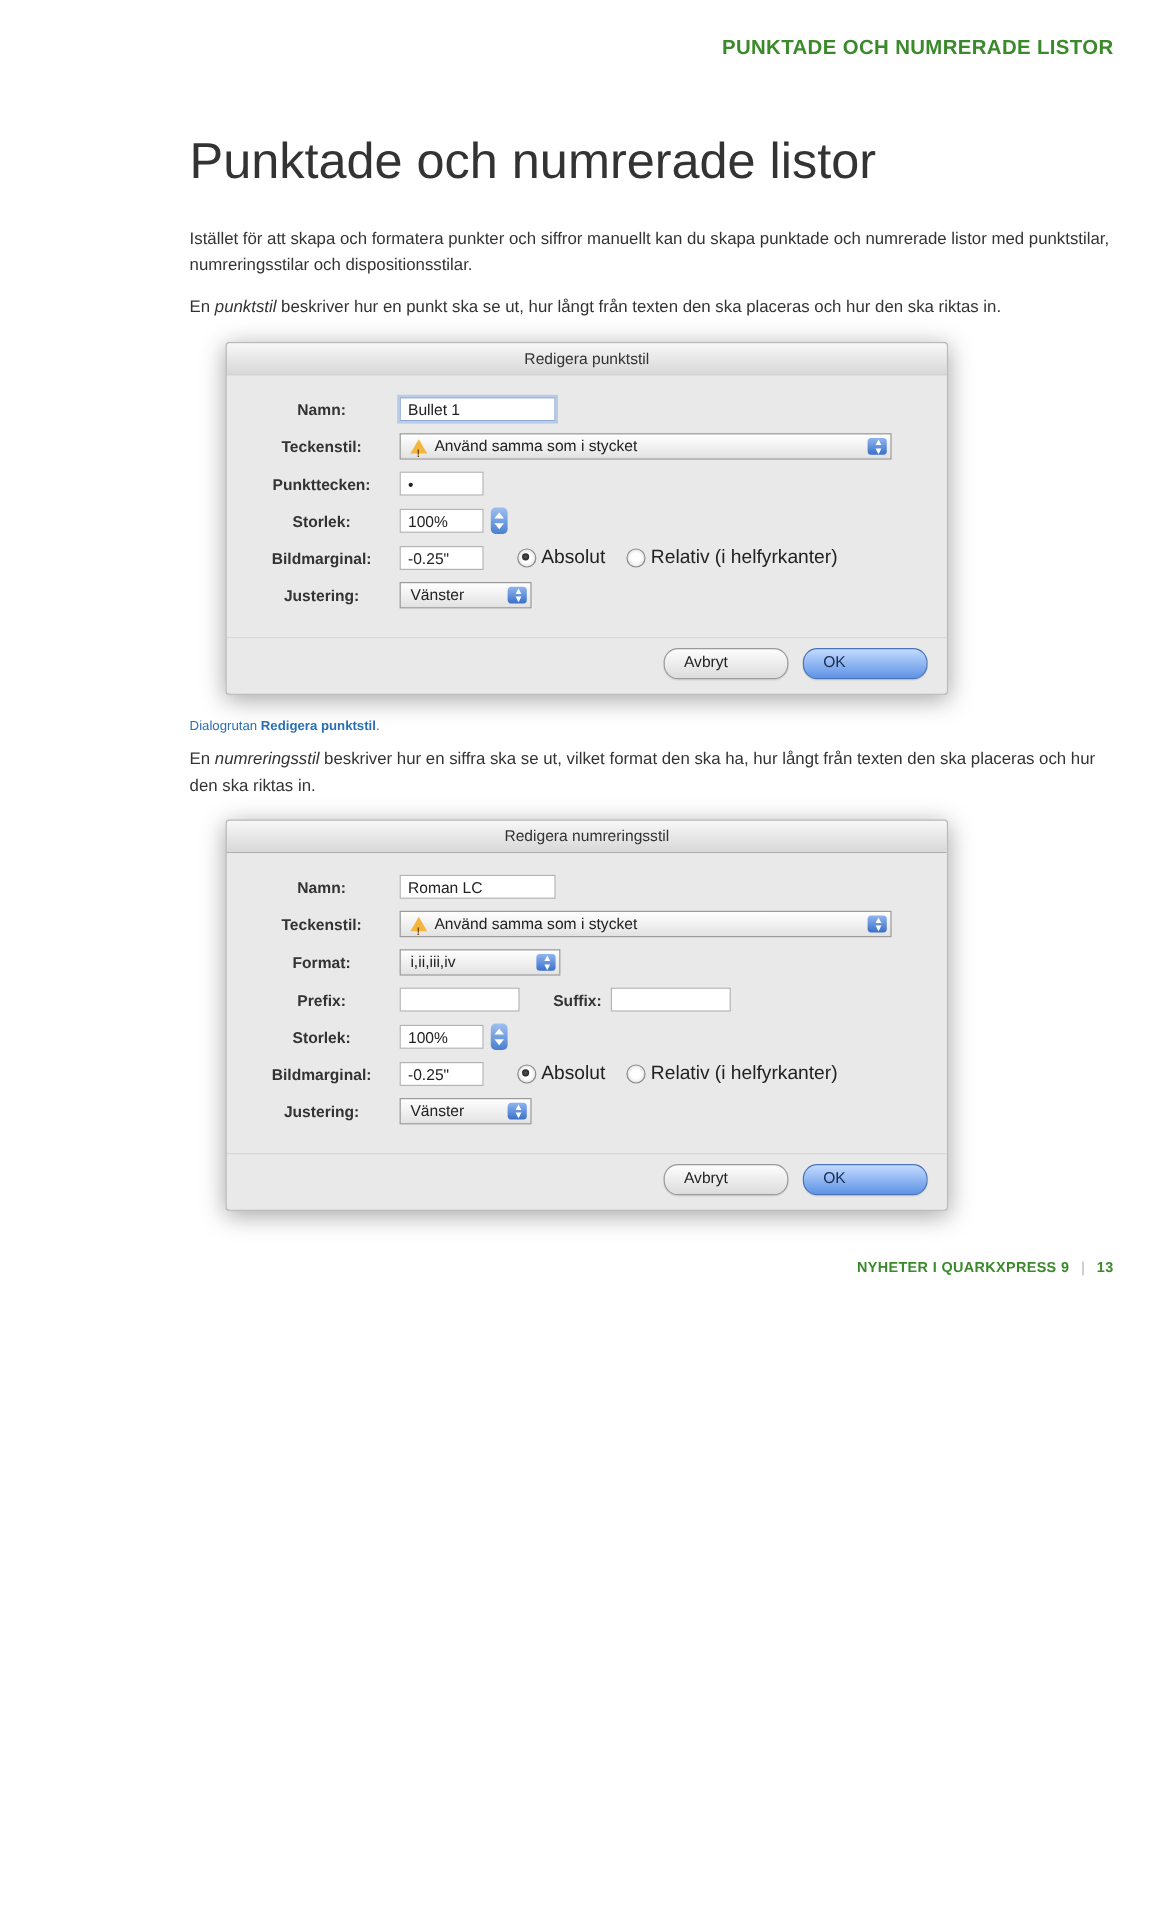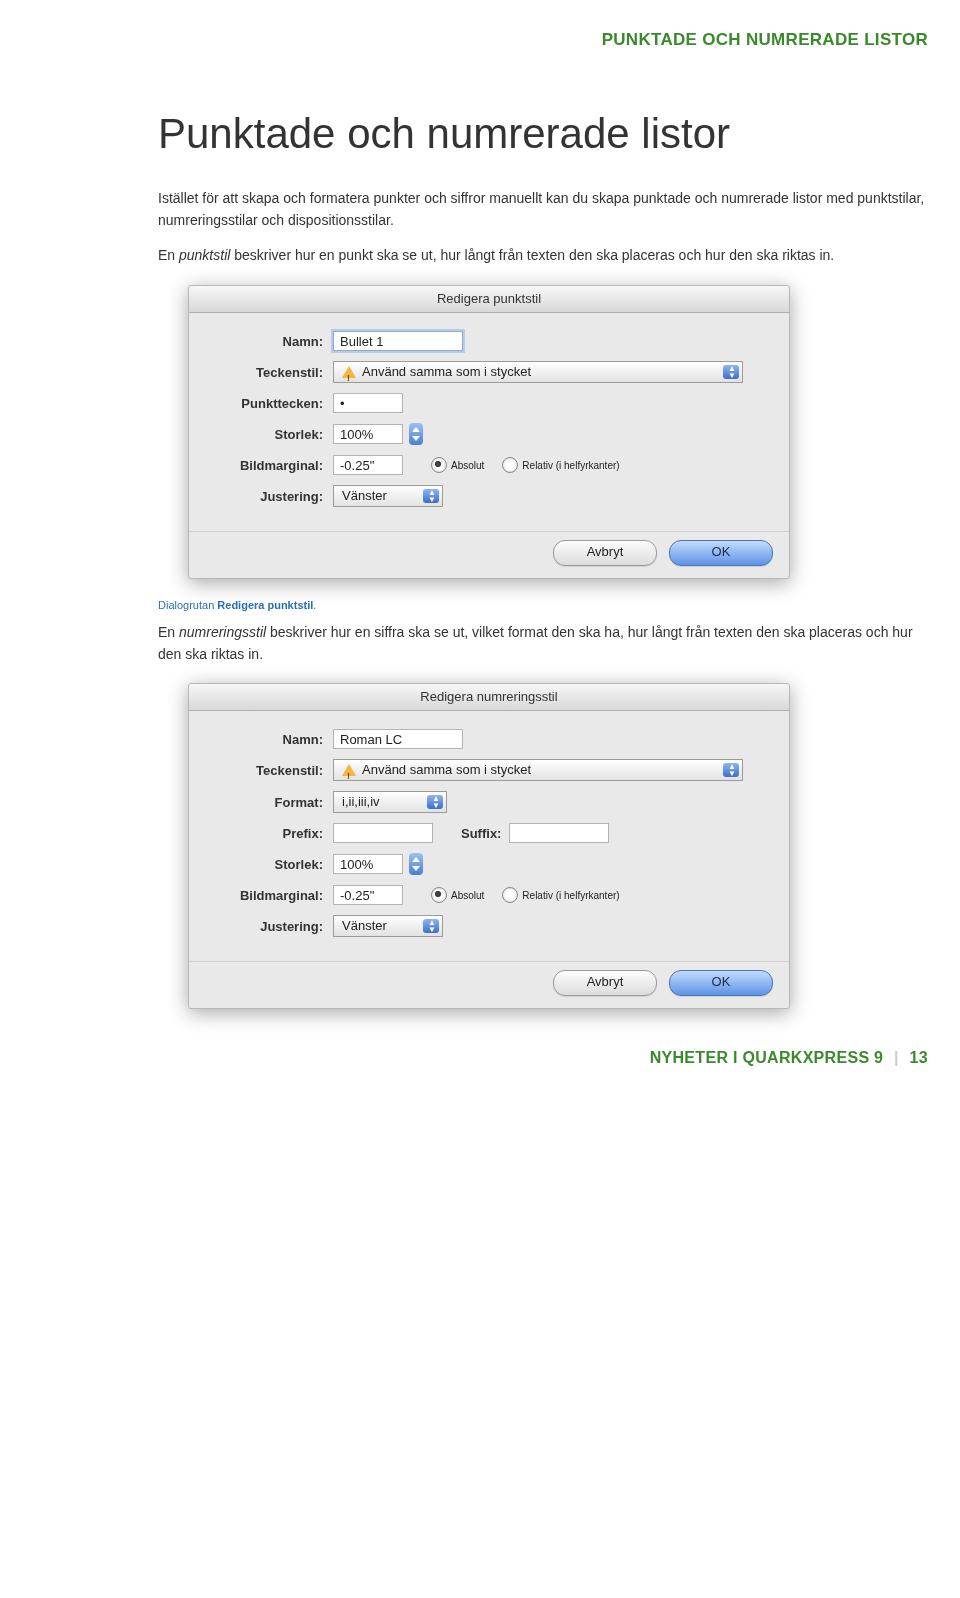--- a/index.html
+++ b/index.html
@@ -41,21 +41,21 @@
   }
   p.caption {
     font-size: 11px;
     line-height: 1.55;
     color: #2a6fb5;
     margin: 14px 0 8px 0;
   }
   p.caption .bold { font-weight: 600; }
   .footer {
     color: #3a8a2b;
-    font-size: 16px;
+    font-size: 12px;
     font-weight: 600;
     text-align: right;
     margin-top: 40px;
     letter-spacing: 0.3px;
   }
   .footer .divider { margin: 0 6px; color: #ccc; }
   .footer .pagenum { color: #3a8a2b; }
 
   
   .dialog {
@@ -83,21 +83,21 @@
     background: #e9e9e9;
     padding: 18px 24px 14px 24px;
   }
   .form-row {
     display: flex;
     align-items: center;
     margin-bottom: 10px;
   }
   .form-row .label {
     width: 110px;
-    text-align: right;
+    text-align: center;
     padding-right: 10px;
     font-size: 13px;
     font-weight: 600;
     color: #333;
   }
   .form-row .label.sub {
     width: auto;
     padding-left: 28px;
     padding-right: 8px;
     font-weight: 600;
@@ -171,21 +171,21 @@
     margin-right: 4px;
     vertical-align: -2px;
   }
   .radio.checked::after {
     content:"";
     position:absolute; left:3px; top:3px;
     width:6px; height:6px;
     border-radius:50%;
     background: radial-gradient(#555,#111);
   }
-  .radio-label { font-size: 10px; margin-right: 18px; }
+  .radio-label { font-size: 16px; margin-right: 18px; }
   .warn-icon {
     display:inline-block;
     width:0; height:0;
     border-left:7px solid transparent;
     border-right:7px solid transparent;
     border-bottom:12px solid #f3b63e;
     margin-right:6px;
     position:relative;
     vertical-align:-1px;
   }
@@ -207,21 +207,21 @@
     border-radius: 0 0 3px 3px;
   }
   .btn {
     min-width: 70px;
     height: 24px;
     border-radius: 12px;
     border: 1px solid #9a9a9a;
     background: linear-gradient(#fdfdfd,#dcdcdc);
     font-size: 13px;
     line-height: 22px;
-    text-align:center;
+    text-align:left;
     padding: 0 16px;
     box-shadow: 0 1px 1px rgba(0,0,0,0.1);
   }
   .btn.primary {
     background: linear-gradient(#c3dbff,#5e93e6);
     border-color:#4a74b8;
     color:#1a2a4a;
   }
 </style>
 </head>
@@ -314,21 +314,21 @@
         <div class="label">Teckenstil:</div>
         <div class="select" style="width:410px">
           <span class="warn-icon"></span>
           <span>Använd samma som i stycket</span>
           <span class="arrows">▲<br>▼</span>
         </div>
       </div>
 
       <div class="form-row">
         <div class="label">Format:</div>
-        <div class="select" style="width:114px">
+        <div class="select" style="width:134px">
           <span>i,ii,iii,iv</span>
           <span class="arrows">▲<br>▼</span>
         </div>
       </div>
 
       <div class="form-row">
         <div class="label">Prefix:</div>
         <div class="textfield nofocus" style="width:100px"></div>
         <div class="label sub">Suffix:</div>
         <div class="textfield nofocus" style="width:100px"></div>

